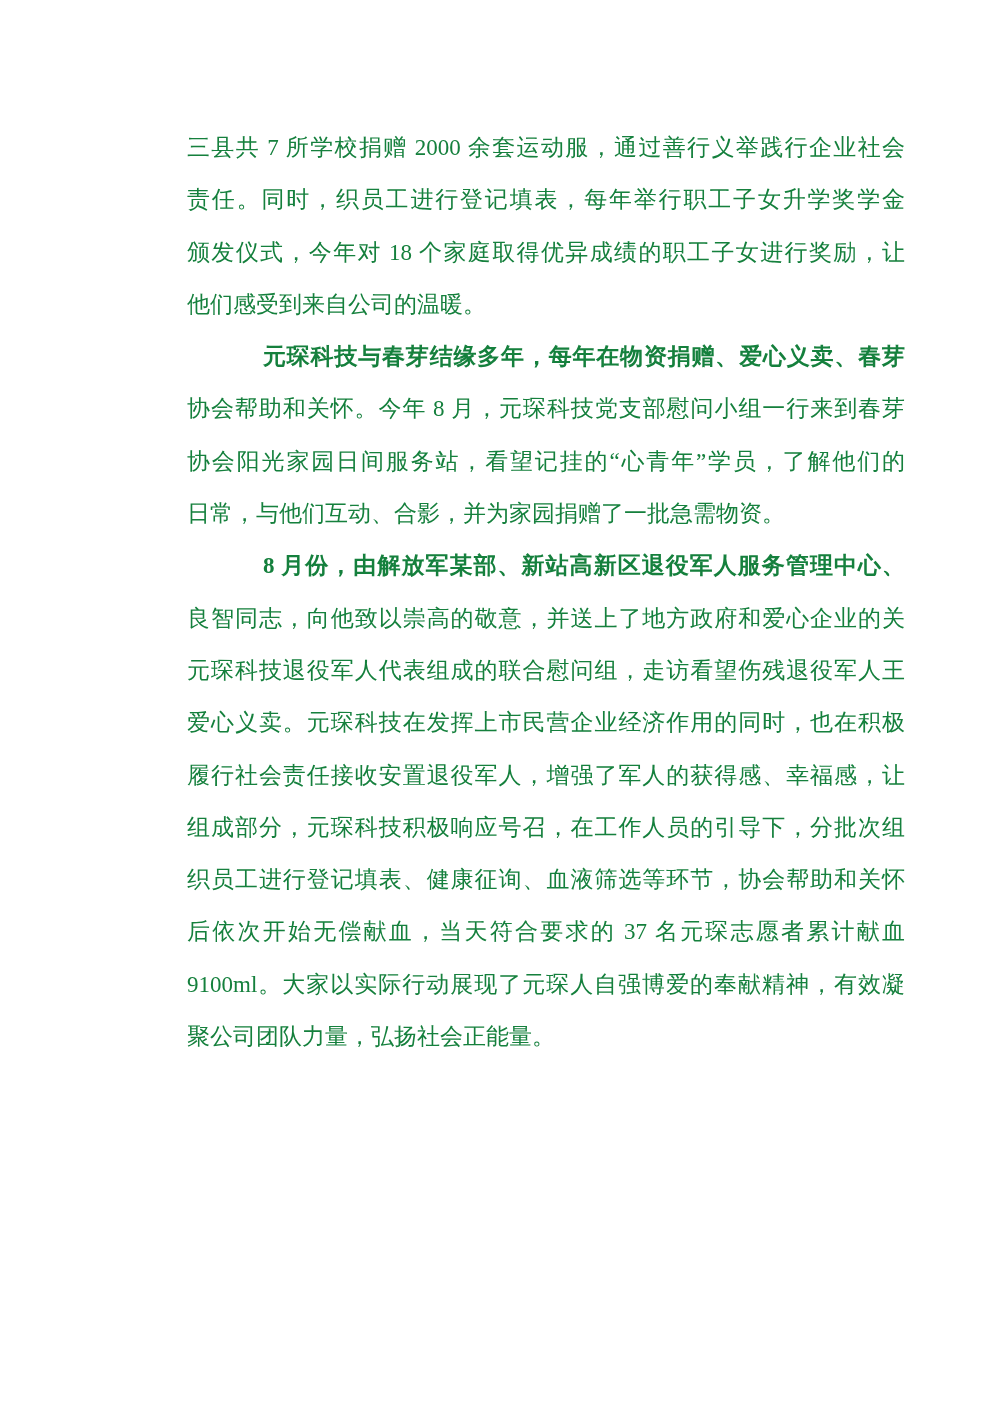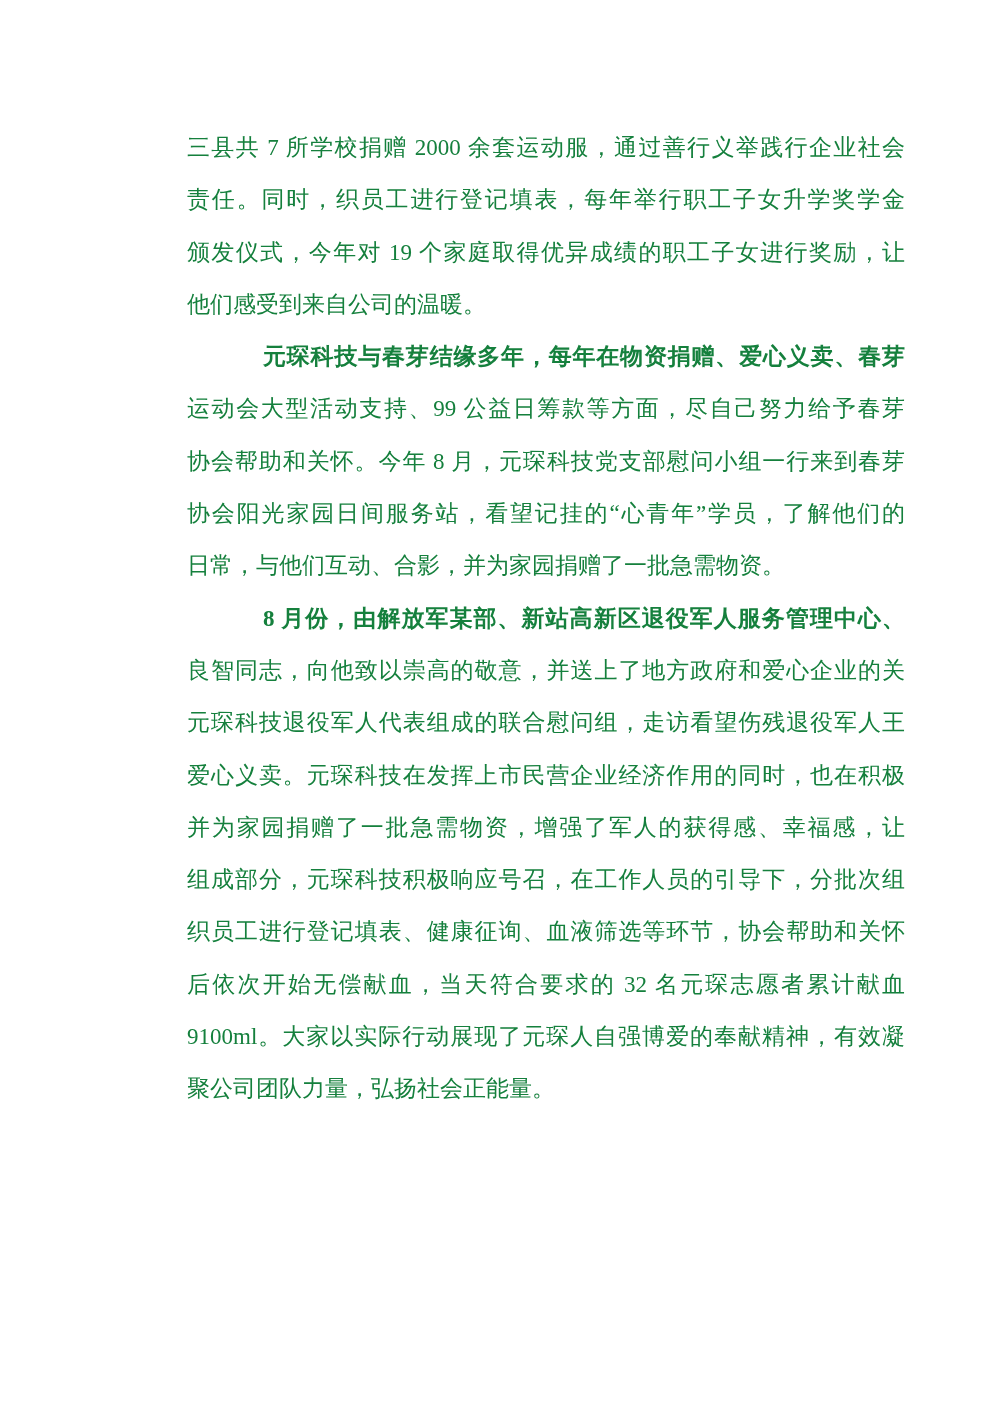--- a/index.html
+++ b/index.html
@@ -52,39 +52,38 @@
 </style>
 </head>
 <body>
 
 <div class="page">
   <div class="text-block">
 
     <div class="para">
       <div class="line">三县共 7 所学校捐赠 2000 余套运动服，通过善行义举践行企业社会</div>
       <div class="line">责任。同时，织员工进行登记填表，每年举行职工子女升学奖学金</div>
-      <div class="line">颁发仪式，今年对 19 个家庭取得优异成绩的职工子女进行奖励，让</div>
+      <div class="line">颁发仪式，今年对 18 个家庭取得优异成绩的职工子女进行奖励，让</div>
       <div class="line para-end">他们感受到来自公司的温暖。</div>
     </div>
 
     <div class="para">
       <div class="line para-start">元琛科技与春芽结缘多年，每年在物资捐赠、爱心义卖、春芽</div>
-      <div class="line">运动会大型活动支持、99 公益日筹款等方面，尽自己努力给予春芽</div>
       <div class="line">协会帮助和关怀。今年 8 月，元琛科技党支部慰问小组一行来到春芽</div>
       <div class="line">协会阳光家园日间服务站，看望记挂的“心青年”学员，了解他们的</div>
       <div class="line para-end">日常，与他们互动、合影，并为家园捐赠了一批急需物资。</div>
     </div>
 
     <div class="para">
       <div class="line para-start">8 月份，由解放军某部、新站高新区退役军人服务管理中心、</div>
       <div class="line">良智同志，向他致以崇高的敬意，并送上了地方政府和爱心企业的关</div>
       <div class="line">元琛科技退役军人代表组成的联合慰问组，走访看望伤残退役军人王</div>
       <div class="line">爱心义卖。元琛科技在发挥上市民营企业经济作用的同时，也在积极</div>
-      <div class="line">并为家园捐赠了一批急需物资，增强了军人的获得感、幸福感，让</div>
+      <div class="line">履行社会责任接收安置退役军人，增强了军人的获得感、幸福感，让</div>
       <div class="line">组成部分，元琛科技积极响应号召，在工作人员的引导下，分批次组</div>
       <div class="line">织员工进行登记填表、健康征询、血液筛选等环节，协会帮助和关怀</div>
-      <div class="line">后依次开始无偿献血，当天符合要求的 32 名元琛志愿者累计献血</div>
+      <div class="line">后依次开始无偿献血，当天符合要求的 37 名元琛志愿者累计献血</div>
       <div class="line">9100ml。大家以实际行动展现了元琛人自强博爱的奉献精神，有效凝</div>
       <div class="line para-end">聚公司团队力量，弘扬社会正能量。</div>
     </div>
 
   </div>
 </div>
 
 </body></html>

